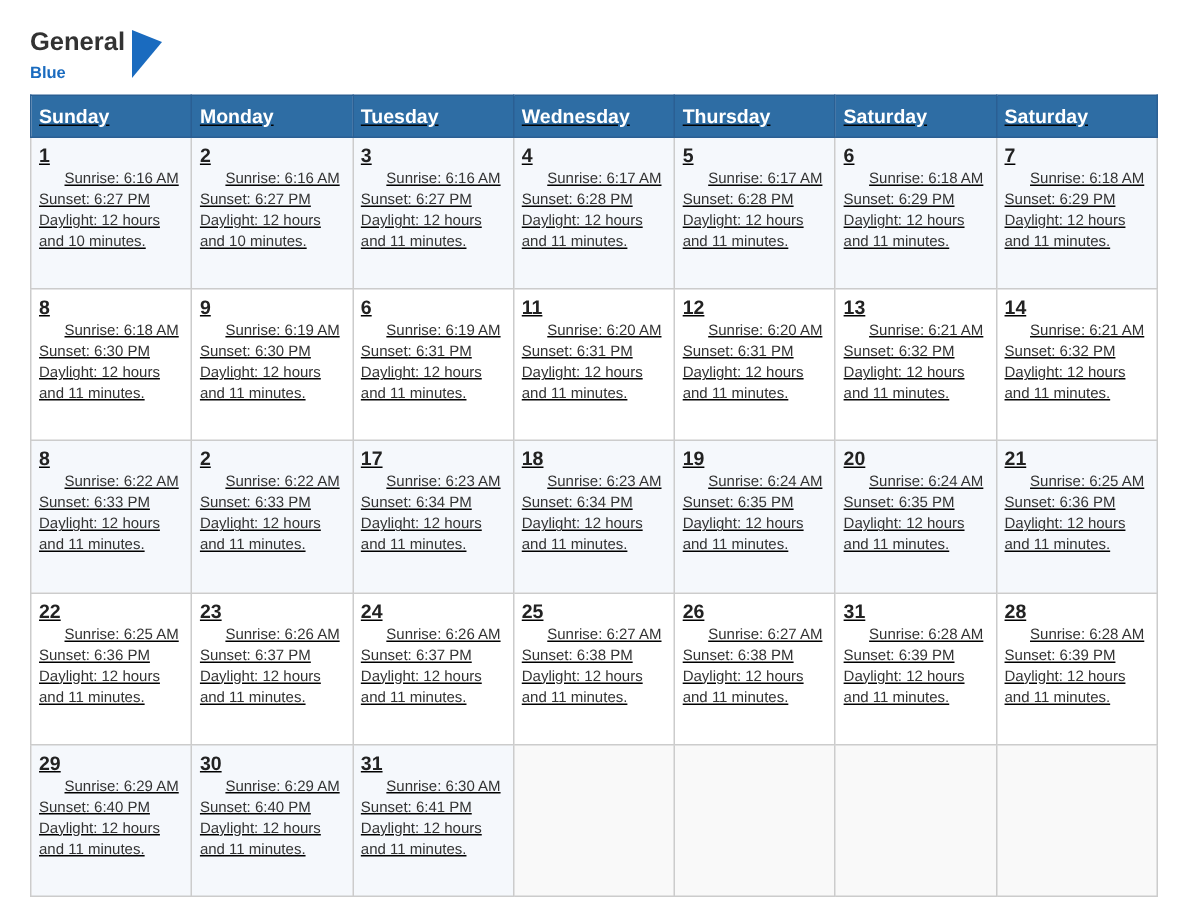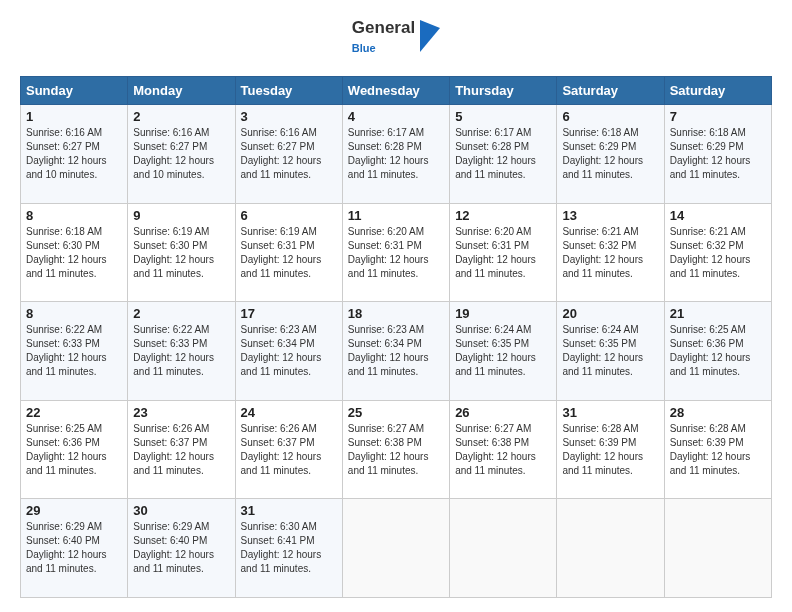--- a/index.html
+++ b/index.html
@@ -12,23 +12,23 @@
     }
     .page {
       width: 792px;
       height: 612px;
       padding: 18px 20px 14px 20px;
       display: flex;
       flex-direction: column;
     }
     .header {
       display: flex;
-      justify-content: center;
+      justify-content: flex-start;
       align-items: flex-start;
-      margin-bottom: 20px;
+      margin-bottom: 6px;
     }
     .logo {
       display: flex;
       align-items: center;
       gap: 0px;
     }
     .title-block {
       text-align: right;
     }
     .month-title {
@@ -40,20 +40,21 @@
     .location {
       font-size: 15px;
       color: #555;
     }
     .calendar {
       flex: 1;
       border: 1px solid #ccc;
       border-collapse: collapse;
       width: 100%;
       table-layout: fixed;
+      text-decoration: underline;
     }
     .calendar th {
       background-color: #2e6da4;
       color: #fff;
       font-size: 13px;
       font-weight: bold;
       padding: 6px 5px;
       text-align: left;
       border: 1px solid #2a5f93;
     }
@@ -76,20 +77,21 @@
       font-size: 13px;
       font-weight: bold;
       color: #222;
       display: block;
       margin-bottom: 2px;
     }
     .day-info {
       font-size: 10px;
       color: #333;
       line-height: 1.4;
+      margin-left: 17px;
     }
     .empty-cell {
       background: #f9f9f9 !important;
     }
   </style>
 </head>
 <body>
 
 <div class="page">
   <div class="header">

